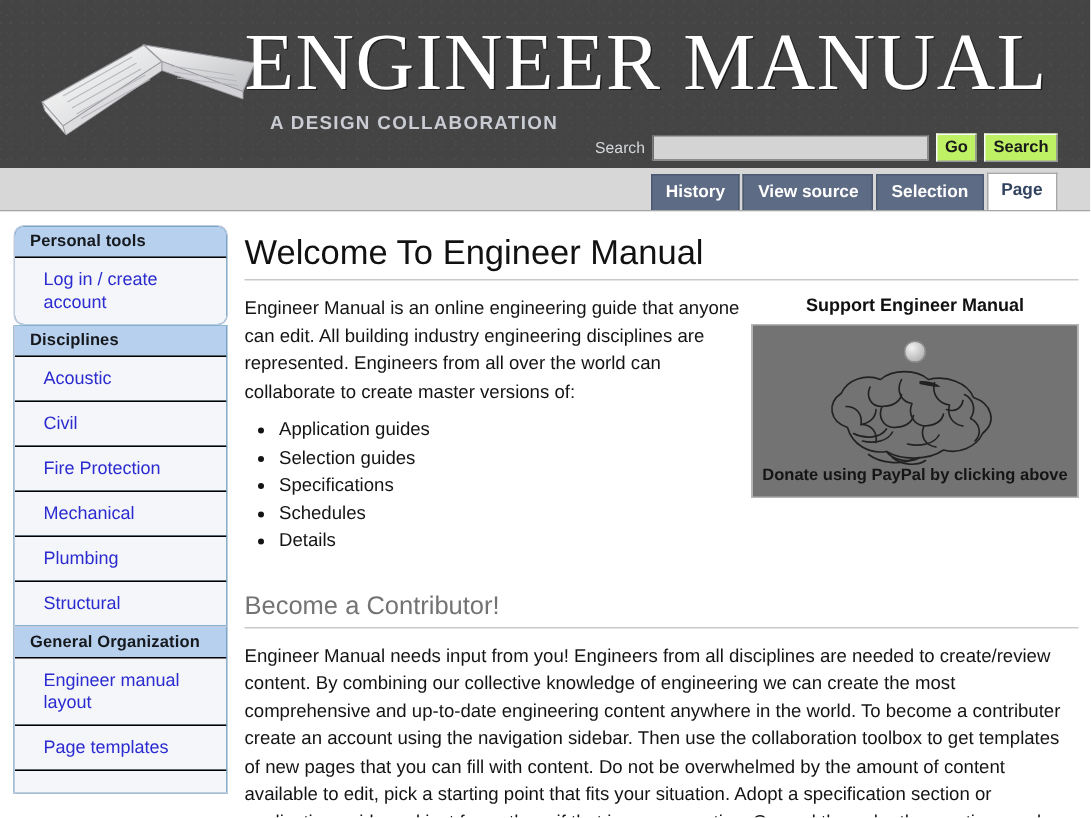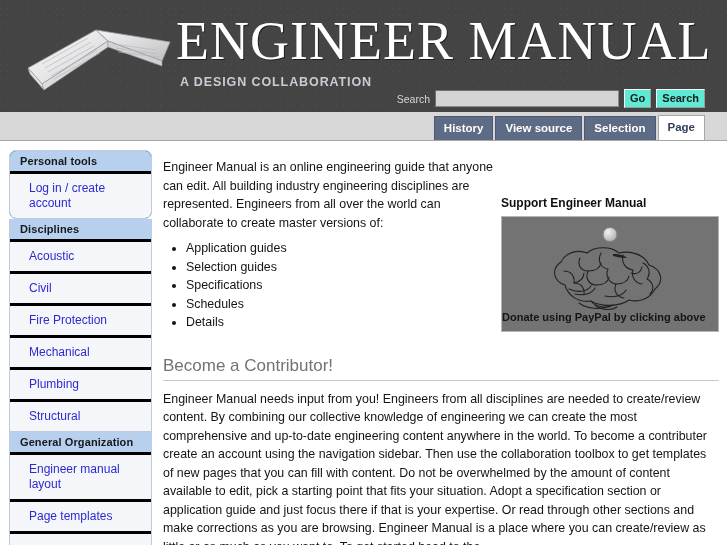--- a/index.html
+++ b/index.html
@@ -26,21 +26,21 @@
       radial-gradient(circle at 10% 20%, rgba(255,255,255,.035) 0.5px, transparent 1px),
       radial-gradient(circle at 60% 70%, rgba(255,255,255,.03) 0.5px, transparent 1px),
       radial-gradient(circle at 35% 85%, rgba(255,255,255,.03) 0.5px, transparent 1px);
     background-size: 7px 7px, 11px 9px, 13px 12px;
     pointer-events:none;
   }
 
   .book-logo { position: absolute; left: 22px; top: 14px; width: 160px; height: 86px; }
 
   .site-title {
-    position: absolute; left: 176px; top: 12px;
+    position: absolute; left: 163px; top: 12px;
     font-family: "Liberation Serif", "DejaVu Serif", serif;
     font-size: 54px;
     line-height: 58px;
     letter-spacing: 1px;
     color: #ffffff;
     text-shadow: 1px 1px 0 rgba(0,0,0,.55);
     white-space: nowrap;
   }
   .site-tagline {
     position: absolute; left: 180px; top: 75px;
@@ -61,21 +61,21 @@
     width: 184px; height: 17px;
     background: #d4d4d4;
     border: 1px solid #8b8b8b;
     border-top-color:#6e6e6e; border-left-color:#6e6e6e;
     font-size: 11px; padding: 0 3px;
     color:#111;
     font-family: "Liberation Sans", sans-serif;
   }
   .search-btn {
     height: 19px;
-    background: #5eead4;
+    background: #bef264;
     border: 1px solid #9a9a9a;
     border-top-color:#fafafa; border-left-color:#fafafa;
     font-size: 11px; font-weight: bold;
     color: #1a1a1a;
     padding: 0 5px;
     cursor: pointer;
     font-family: "Liberation Sans", sans-serif;
     line-height: 17px;
   }
 
@@ -126,21 +126,21 @@
   .nav-head {
     background: #b7d0ee;
     color: #15181c;
     font-size: 11px;
     font-weight: bold;
     padding: 4px 0 4px 10px;
     letter-spacing: 0.1px;
   }
   .nav-item {
     background: #f4f6f9;
-    border-top: 3px solid #000000;
+    border-top: 1px solid #000000;
     padding: 7px 6px 7px 19px;
     font-size: 12px;
     line-height: 15px;
   }
   .nav-item:first-child { border-top: none; }
   .nav-item a { color: #2b2bd0; text-decoration: none; cursor: pointer; }
 
   
   .content {
     position: absolute;
@@ -181,21 +181,21 @@
   }
   ul.bullets li { margin: 0 0 1px 0; color:#141414; }
 
   .intro-wrap { width: 335px; }
 
   
   .donate {
     position: absolute;
     right: 0; top: 47px;
     width: 218px;
-    text-align: left;
+    text-align: center;
   }
   .donate-title {
     font-size: 12px;
     font-weight: bold;
     color: #101010;
     margin-bottom: 6px;
   }
   .donate-box {
     border: 1px solid #b5b5b5;
     background: #737373;
@@ -322,20 +322,21 @@
         </div>
         <div class="nav-item">
           
         </div>
       </div>
 
     </div>
 
     <div class="content">
 
+      <h1 class="page-title">Welcome To Engineer Manual</h1>
 
       <div class="intro-wrap">
         <p class="body-text">Engineer Manual is an online engineering guide that anyone can edit. All building industry engineering disciplines are represented. Engineers from all over the world can collaborate to create master versions of:</p>
         <ul class="bullets">
           <li>Application guides</li>
           <li>Selection guides</li>
           <li>Specifications</li>
           <li>Schedules</li>
           <li>Details</li>
         </ul>

